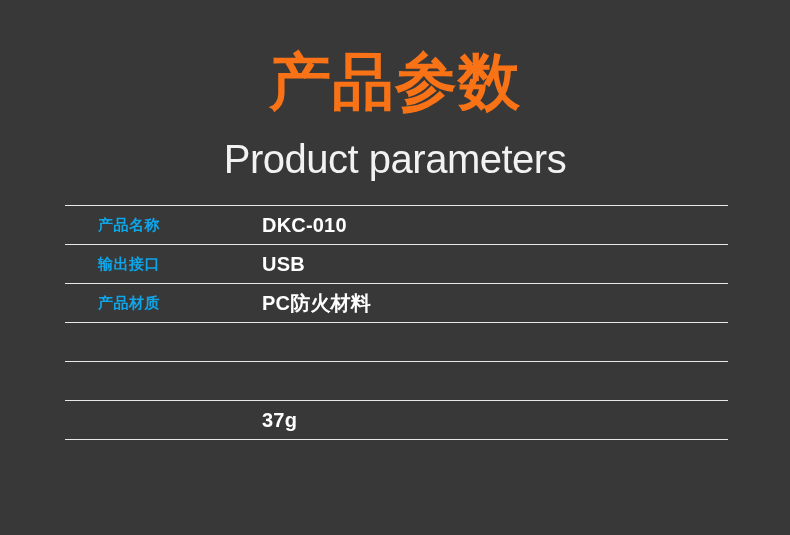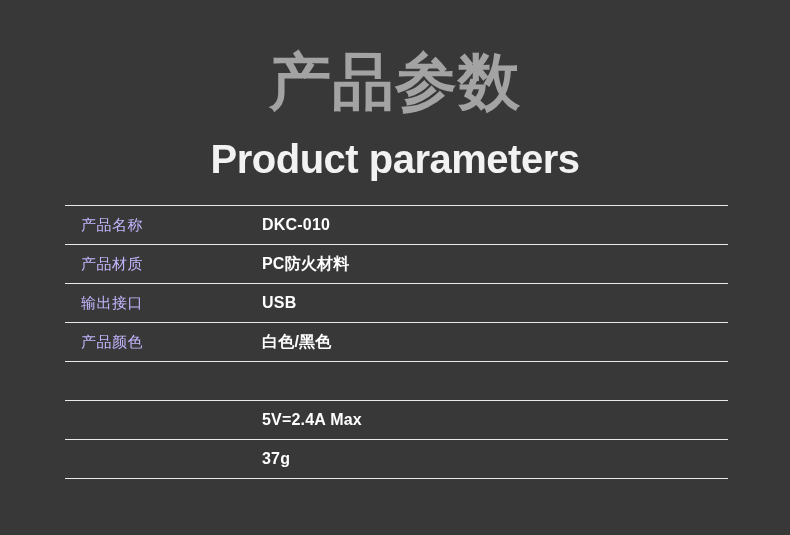--- a/index.html
+++ b/index.html
@@ -33,33 +33,33 @@
   }
 
   .title-cn {
     position: absolute;
     left: 0;
     top: 48px;
     width: 790px;
     font-size: 62px;
     line-height: 68px;
     font-weight: 700;
-    color: #a3a3a3;
+    color: #f97316;
     letter-spacing: 1px;
     white-space: nowrap;
   }
 
   .title-en {
     position: absolute;
     left: 0;
     top: 136px;
     width: 790px;
     font-size: 40px;
     line-height: 46px;
-    font-weight: 700;
+    font-weight: 400;
     color: #f2f2f2;
     letter-spacing: -0.5px;
     white-space: nowrap;
   }
 
   
   .spec-table {
     position: absolute;
     left: 65px;
     top: 205px;
@@ -70,40 +70,40 @@
   .spec-row {
     position: relative;
     height: 38px;
     border-bottom: 1px solid #e9e9e9;
     display: flex;
     align-items: center;
   }
 
   .spec-label {
     position: absolute;
-    left: 16px;
+    left: 33px;
     top: 0;
     height: 38px;
     display: flex;
     align-items: center;
     font-size: 15px;
-    font-weight: 400;
-    color: #c4b5fd;
+    font-weight: 700;
+    color: #0ea5e9;
     white-space: pre;
     letter-spacing: 0.5px;
   }
 
   .spec-value {
     position: absolute;
     left: 197px;
     top: 0;
     height: 38px;
     display: flex;
     align-items: center;
-    font-size: 16px;
+    font-size: 20px;
     font-weight: 700;
     color: #ffffff;
     white-space: pre;
     letter-spacing: 0.2px;
   }
 </style>
 </head>
 <body>
 
 <div class="page">
@@ -114,39 +114,34 @@
   </div>
 
   <div class="spec-table">
 
     <div class="spec-row">
       <span class="spec-label">产品名称</span>
       <span class="spec-value">DKC-010</span>
     </div>
 
     <div class="spec-row">
-      <span class="spec-label">产品材质</span>
-      <span class="spec-value">PC防火材料</span>
-    </div>
-
-    <div class="spec-row">
       <span class="spec-label">输出接口</span>
       <span class="spec-value">USB</span>
     </div>
 
     <div class="spec-row">
-      <span class="spec-label">产品颜色</span>
-      <span class="spec-value">白色/黑色</span>
+      <span class="spec-label">产品材质</span>
+      <span class="spec-value">PC防火材料</span>
     </div>
+
 
     <div class="spec-row">
     </div>
 
     <div class="spec-row">
-      <span class="spec-value">5V=2.4A Max</span>
     </div>
 
     <div class="spec-row">
       <span class="spec-value">37g</span>
     </div>
 
   </div>
 
 </div>
 

